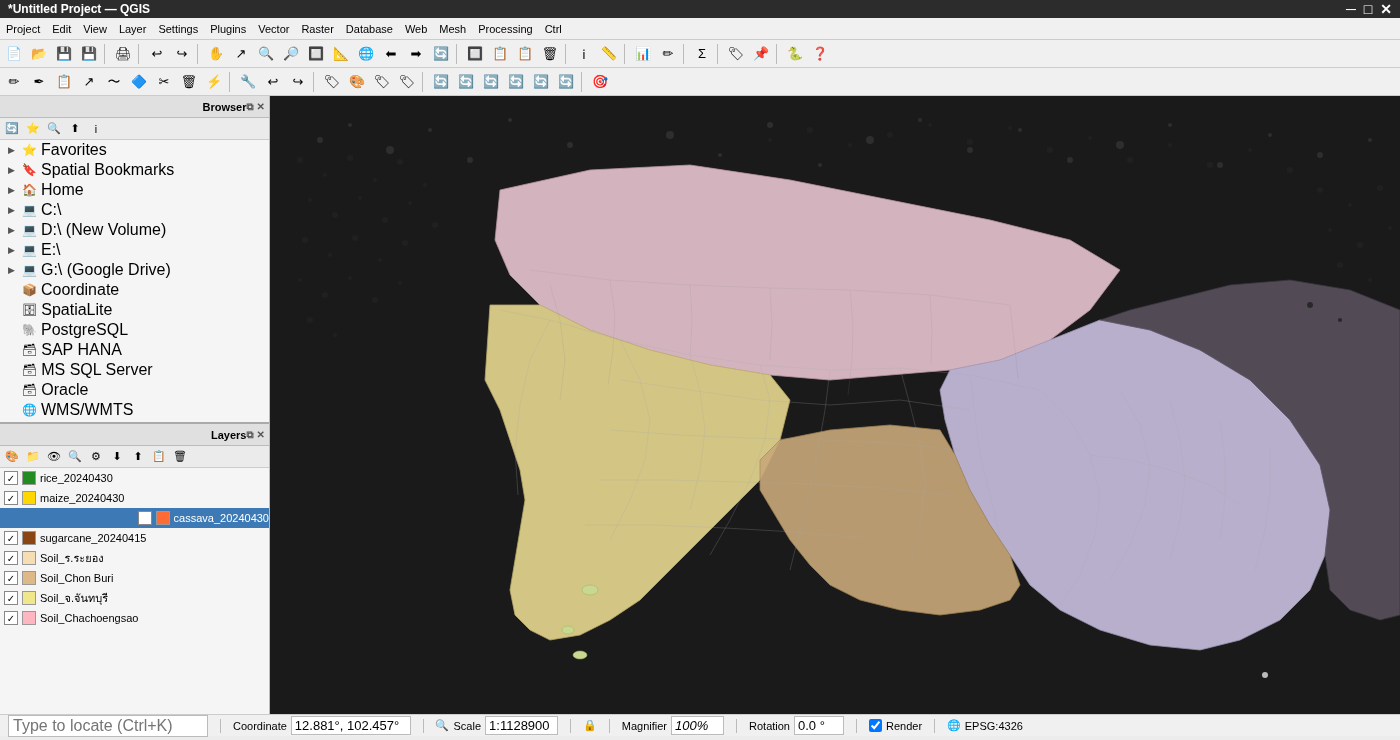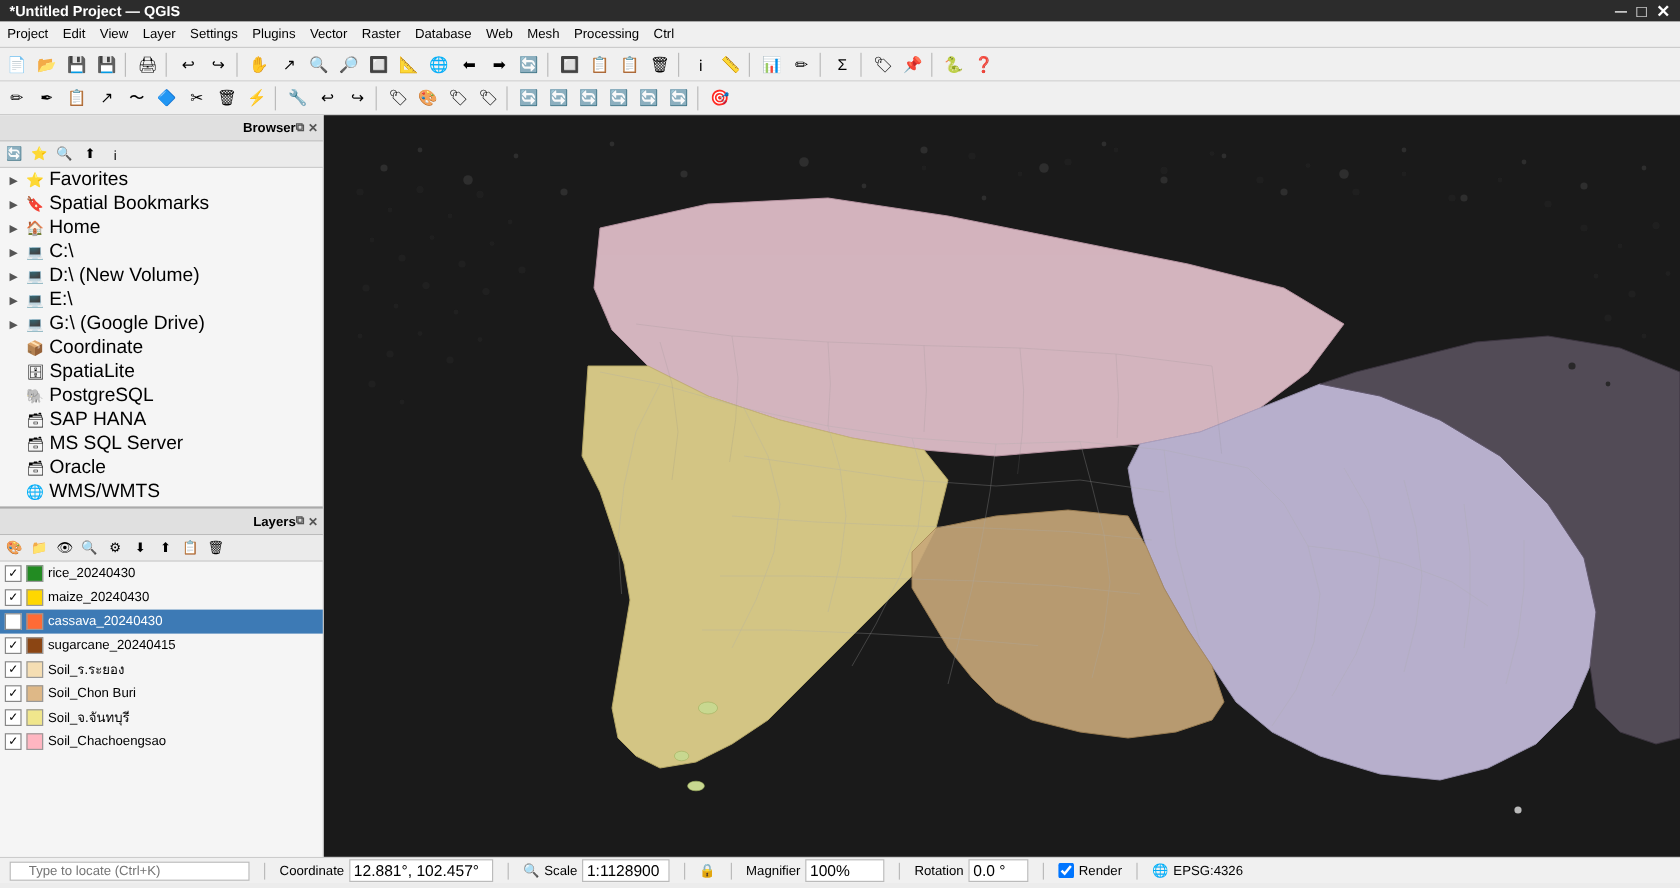--- a/index.html
+++ b/index.html
@@ -131,21 +131,21 @@
       flex-direction: column;
     }
     .layer-item {
       display: flex;
       align-items: center;
       height: 20px;
       padding-left: 4px;
       cursor: pointer;
       gap: 4px;
     }
-    .layer-item.selected { background: #3d7ab5; color: #fff; }
+    .layer-item.selected { background: #3d7ab5; color: #fff; justify-content: flex-end; }
     .layer-checkbox {
       width: 14px; height: 14px;
       border: 1px solid #888;
       display: flex; align-items: center; justify-content: center;
       font-size: 10px;
       background: white;
       flex-shrink: 0;
     }
     .layer-color-box {
       width: 14px; height: 14px;
@@ -187,22 +187,22 @@
       width: 80px;
     }
     .locate-bar {
       flex: 1;
       max-width: 200px;
     }
     .locate-input {
       width: 100%;
       border: 1px solid #bbb;
       background: white;
-      padding: 1px 15px;
-      font-size: 11px;
+      padding: 1px 4px;
+      font-size: 16px;
     }
   </style>
 </head>
 <body>
 
 <div id="titlebar">
   <span>*Untitled Project — QGIS</span>
   <div id="titlebar-controls">
     <span>─</span>
     <span>□</span>
@@ -616,21 +616,21 @@
     <span>Scale</span>
     <input class="status-input" style="width: 73px;" type="text" value="1:1128900">
   </div>
   <div class="status-sep"></div>
   <div class="status-item">
     <span>🔒</span>
   </div>
   <div class="status-sep"></div>
   <div class="status-item">
     <span>Magnifier</span>
-    <input class="status-input" style="width: 66px;" type="text" value="100%">
+    <input class="status-input" style="width: 53px; font-style: italic;" type="text" value="100%">
   </div>
   <div class="status-sep"></div>
   <div class="status-item">
     <span>Rotation</span>
     <input class="status-input" style="width: 50px;" type="text" value="0.0 °">
   </div>
   <div class="status-sep"></div>
   <div class="status-item">
     <input type="checkbox" checked="" style="">
     <span>Render</span>

